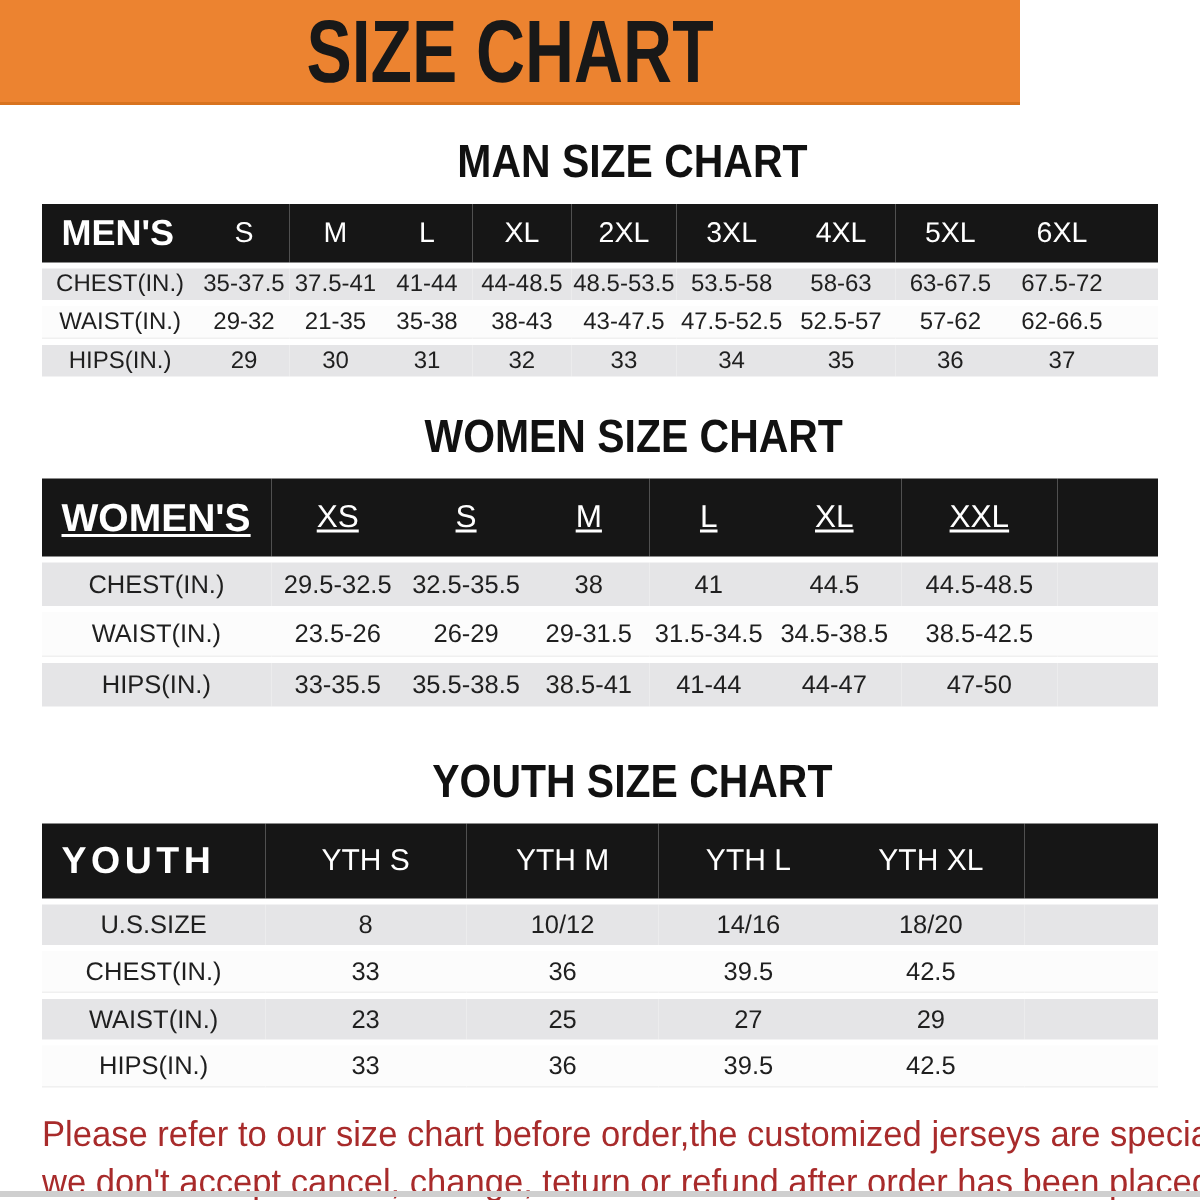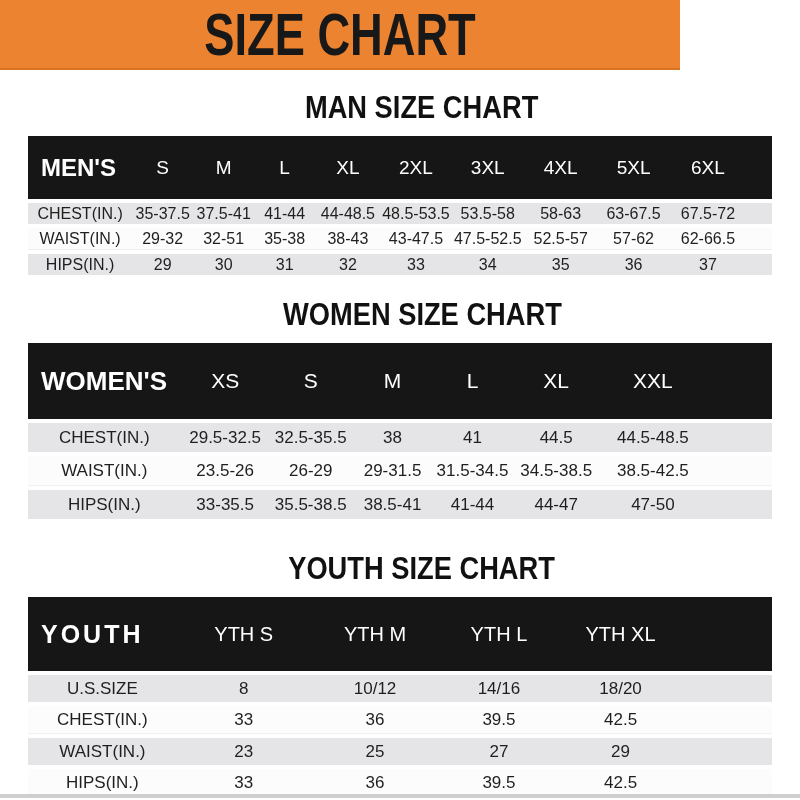--- a/index.html
+++ b/index.html
@@ -46,21 +46,21 @@
     border-collapse: separate;
     border-spacing: 0 4px;
     table-layout: fixed;
   }
   .size-table th {
     background: #161616;
     color: #ffffff;
     font-weight: 400;
     text-align: center;
     vertical-align: middle;
-    padding: 16px;
+    padding: 4px;
     white-space: nowrap;
     overflow: hidden;
   }
   .size-table th.bar-label {
     font-weight: 800;
     text-align: left;
     padding-left: 13px;
   }
   .size-table td {
     text-align: center;
@@ -72,21 +72,21 @@
   }
   .row-gray td  { background: #E5E5E7; }
   .row-white td { background: #FCFCFC; border-bottom: 1px solid #F0F0F0; }
   .row-label { font-weight: 400; color: #161616; }
 
   
   .t-men th { height: 31px; font-size: 19px; }
   .t-men th.bar-label { font-size: 24px; }
   .t-men td { height: 21px; font-size: 16px; }
   
-  .t-women th { height: 44px; font-size: 21px; }
+  .t-women th { height: 44px; font-size: 21px; text-decoration: underline; }
   .t-women th.bar-label { font-size: 26px; }
   .t-women td { height: 29px; font-size: 17px; }
   
   .t-youth th { height: 42px; font-size: 20px; }
   .t-youth th.bar-label { font-size: 25px; letter-spacing: 3px; }
   .t-youth td { height: 27px; font-size: 17px; }
 
   .footer-note {
     margin: 12px 0 0 28px;
     transform-origin: left top;
@@ -154,21 +154,21 @@
           <td class="cell">48.5-53.5</td>
           <td class="cell">53.5-58</td>
           <td class="cell">58-63</td>
           <td class="cell">63-67.5</td>
           <td class="cell">67.5-72</td>
           <td class="cell"></td>
         </tr>
         <tr class="row-white">
           <td class="row-label">WAIST(IN.)</td>
           <td class="cell">29-32</td>
-          <td class="cell">32-51</td>
+          <td class="cell">21-35</td>
           <td class="cell">35-38</td>
           <td class="cell">38-43</td>
           <td class="cell">43-47.5</td>
           <td class="cell">47.5-52.5</td>
           <td class="cell">52.5-57</td>
           <td class="cell">57-62</td>
           <td class="cell">62-66.5</td>
           <td class="cell"></td>
         </tr>
         <tr class="row-gray">

